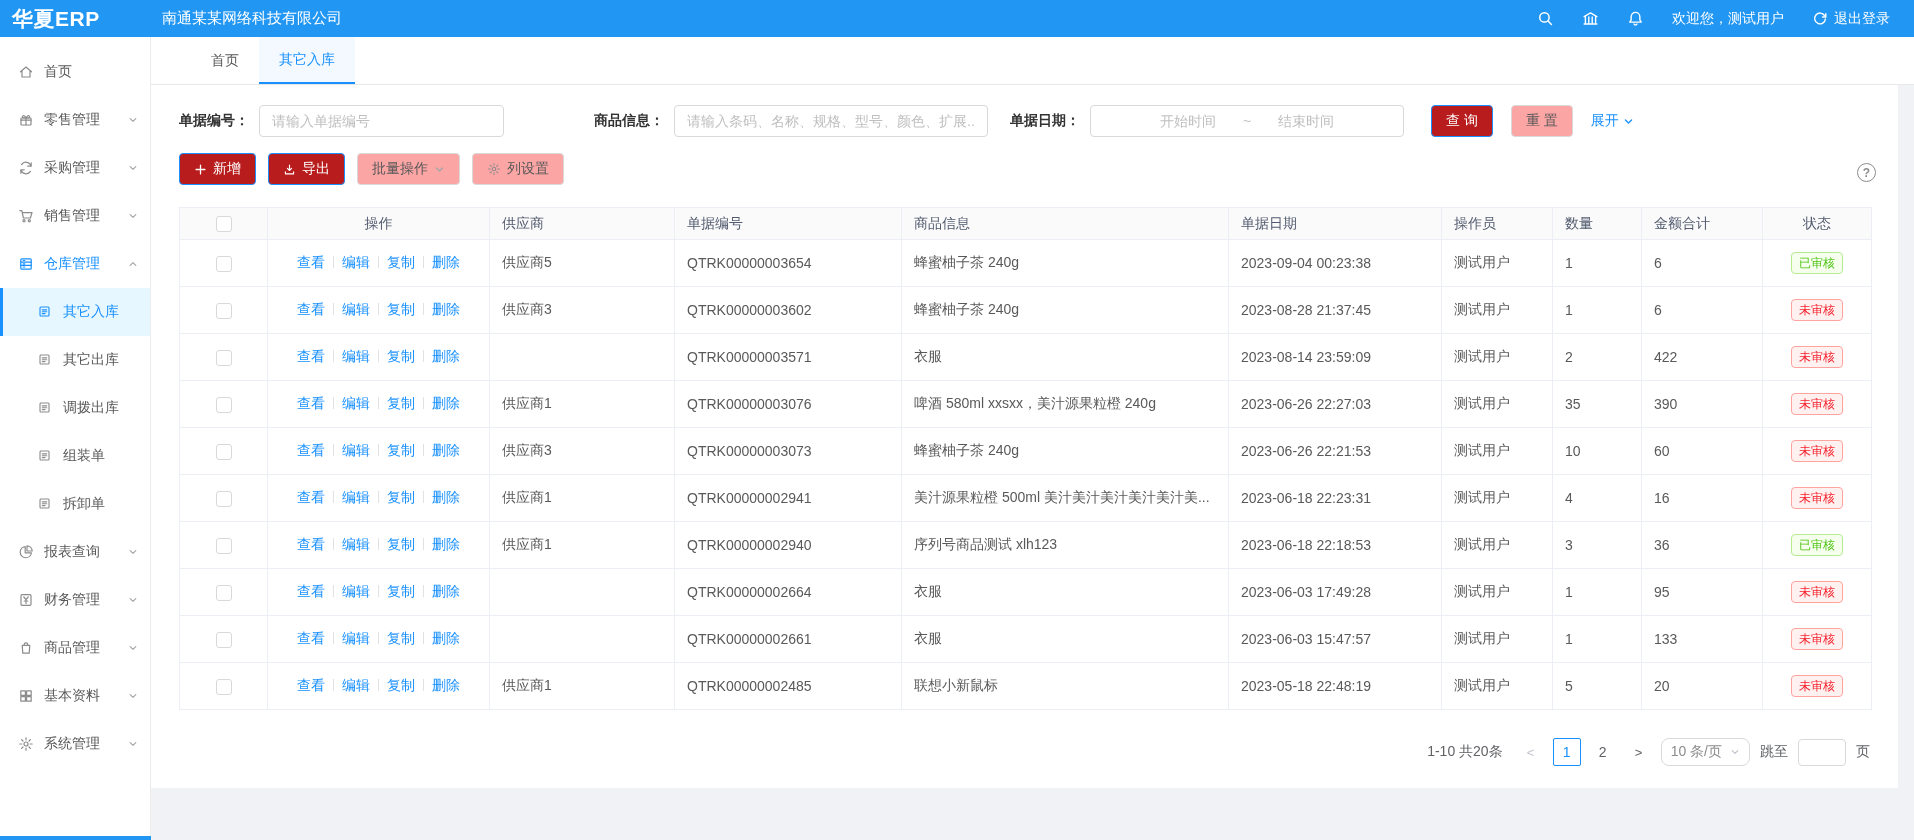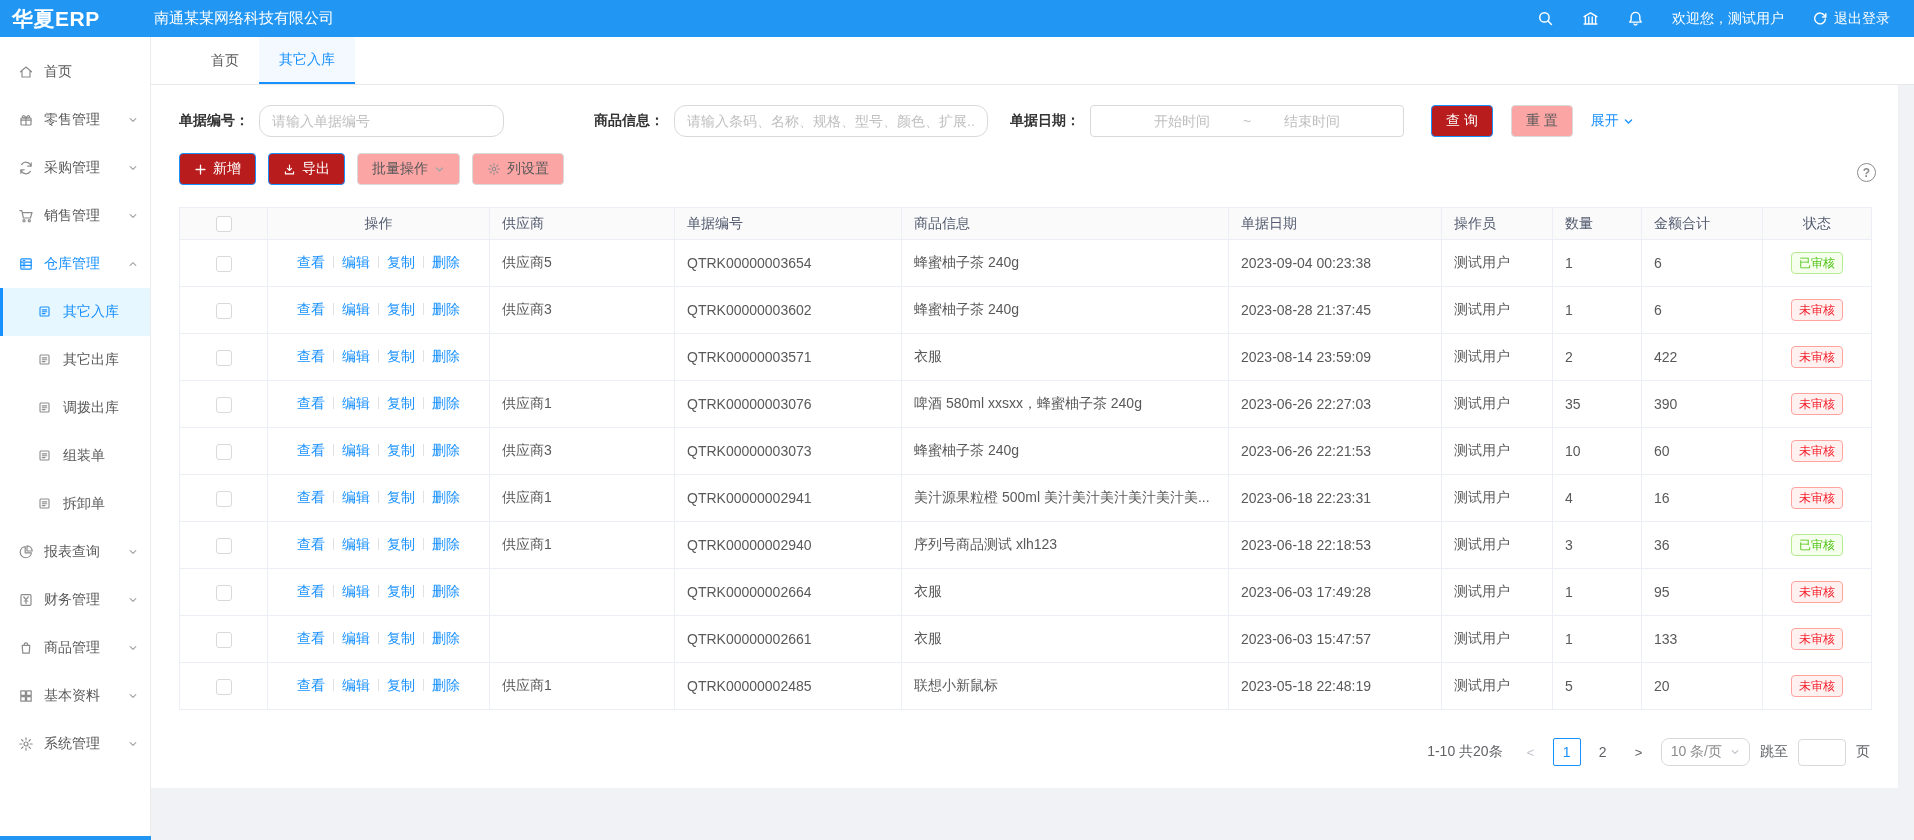--- a/index.html
+++ b/index.html
@@ -2,21 +2,21 @@
 <html><head>
 <meta charset="utf-8">
 <style>
   * { margin:0; padding:0; box-sizing:border-box; }
   html,body { width:1914px; height:840px; overflow:hidden; }
   body { font-family:"Liberation Sans","DejaVu Sans",sans-serif; background:#f0f2f5; position:relative; font-size:14px; color:#595959; }
 
   
   .topbar { position:absolute; top:0; left:0; right:0; height:37px; background:#2196f3; display:flex; align-items:center; color:#fff; z-index:30; }
   .logo { width:150px; padding-left:12px; font-size:21px; font-weight:bold; letter-spacing:.5px; white-space:nowrap; }
-  .company { font-size:15px; margin-left:4px; }
+  .company { font-size:15px; margin-left:12px; }
   .topbar-right { margin-left:auto; display:flex; align-items:center; gap:28px; padding-right:24px; }
   .tb-icon { display:inline-flex; cursor:pointer; }
   .tb-icon svg { stroke:#fff; }
   .welcome { font-size:14px; }
   .logout { display:inline-flex; align-items:center; gap:6px; cursor:pointer; font-size:14px; }
 
   
   .sidebar { position:absolute; top:37px; left:0; bottom:0; width:151px; background:#fff; border-right:1px solid #ececec; padding-top:11px; z-index:20; }
   .menu-item { height:48px; display:flex; align-items:center; padding:0 12px 0 18px; font-size:14px; color:#595959; cursor:pointer; position:relative; }
   .menu-item .mi-icon { width:16px; height:16px; margin-right:10px; display:inline-flex; color:#8c8c8c; flex:0 0 16px; }
@@ -34,25 +34,25 @@
   .content { position:absolute; left:151px; top:37px; right:0; bottom:0; }
   .tabbar { height:48px; background:#fff; border-bottom:1px solid #e8e8e8; display:flex; align-items:stretch; padding-left:40px; }
   .tab { display:flex; align-items:center; padding:0 20px; font-size:14px; color:#595959; cursor:pointer; position:relative; }
   .tab.active { color:#1890ff; background:rgba(24,144,255,.05); border-bottom:2px solid #1890ff; }
 
   .card { margin-right:16px; background:#fff; height:703px; padding:20px 28px 0 28px; position:relative; }
 
   
   .filters { display:flex; align-items:center; height:32px; margin-bottom:16px; }
   .flabel { font-weight:bold; color:#333; margin-right:10px; white-space:nowrap; }
-  .finput { height:32px; border:1px solid #d9d9d9; border-radius:12px; padding:0 12px; font-size:14px; color:#333; outline:none; font-family:inherit; }
+  .finput { height:32px; border:1px solid #d9d9d9; border-radius:4px; padding:0 12px; font-size:14px; color:#333; outline:none; font-family:inherit; }
   .finput::placeholder { color:#bfbfbf; }
   .w-bill { width:245px; margin-right:90px; }
   .w-prod { width:314px; margin-right:22px; }
-  .date-range { width:314px; height:32px; border:1px solid #d9d9d9; border-radius:4px; display:flex; align-items:center; justify-content:center; gap:16px; color:#bfbfbf; margin-right:27px; }
+  .date-range { width:314px; height:32px; border:1px solid #d9d9d9; border-radius:4px; display:flex; align-items:center; justify-content:center; gap:10px; color:#bfbfbf; margin-right:27px; }
   .date-range input { border:none; outline:none; width:90px; text-align:center; font-size:14px; font-family:inherit; }
   .date-range input::placeholder { color:#bfbfbf; }
   .btn { height:32px; border-radius:4px; border:1px solid #d9d9d9; background:#fca5a5; color:#595959; font-size:14px; padding:0 14px; cursor:pointer; display:inline-flex; align-items:center; gap:6px; font-family:inherit; white-space:nowrap; }
   .btn.primary { background:#b91c1c; border-color:#1890ff; color:#fff; }
   .btn .bicon { display:inline-flex; }
   .mr18 { margin-right:18px; }
   .expand-link { color:#1890ff; cursor:pointer; display:inline-flex; align-items:center; gap:4px; margin-left:18px; }
 
   
   .toolbar { display:flex; align-items:center; height:32px; margin-bottom:22px; }
@@ -432,21 +432,21 @@
             <td>测试用户</td>
             <td>2</td>
             <td>422</td>
             <td class="c"><span class="badge unapproved">未审核</span></td>
           </tr>
           <tr>
             <td class="c"><input type="checkbox" style=""></td>
             <td class="c"><a class="op-link">查看</a><span class="sep"></span><a class="op-link">编辑</a><span class="sep"></span><a class="op-link">复制</a><span class="sep"></span><a class="op-link">删除</a></td>
             <td>供应商1</td>
             <td>QTRK00000003076</td>
-            <td>啤酒 580ml xxsxx，蜂蜜柚子茶 240g</td>
+            <td>啤酒 580ml xxsxx，美汁源果粒橙 240g</td>
             <td>2023-06-26 22:27:03</td>
             <td>测试用户</td>
             <td>35</td>
             <td>390</td>
             <td class="c"><span class="badge unapproved">未审核</span></td>
           </tr>
           <tr>
             <td class="c"><input type="checkbox" style=""></td>
             <td class="c"><a class="op-link">查看</a><span class="sep"></span><a class="op-link">编辑</a><span class="sep"></span><a class="op-link">复制</a><span class="sep"></span><a class="op-link">删除</a></td>
             <td>供应商3</td>

